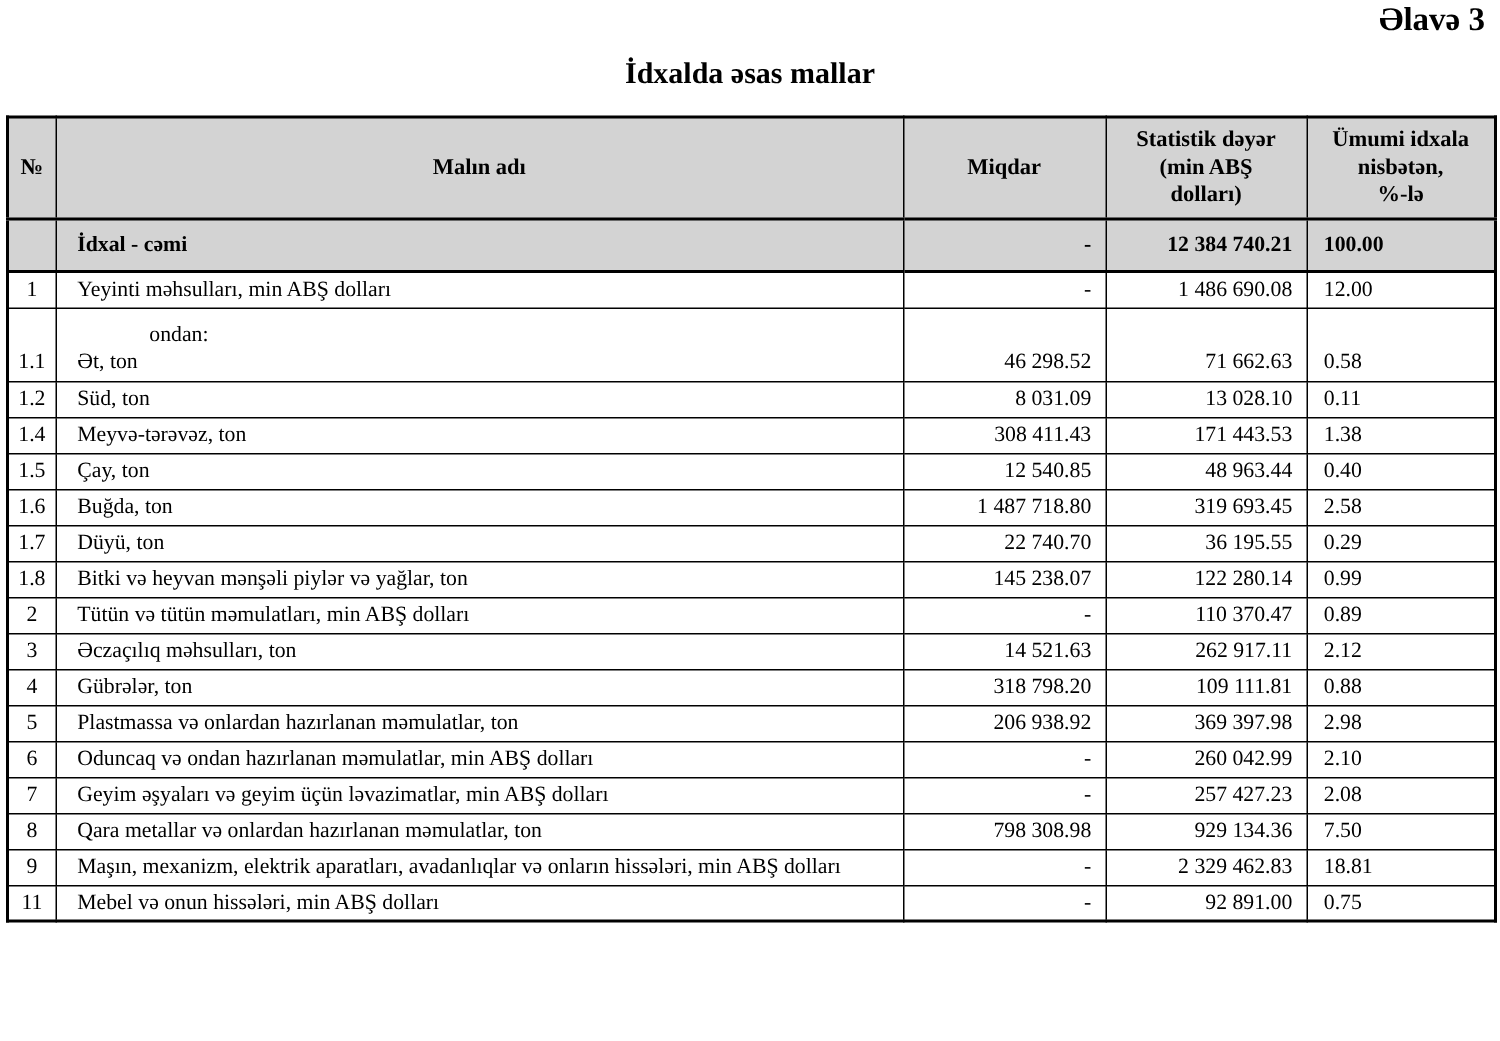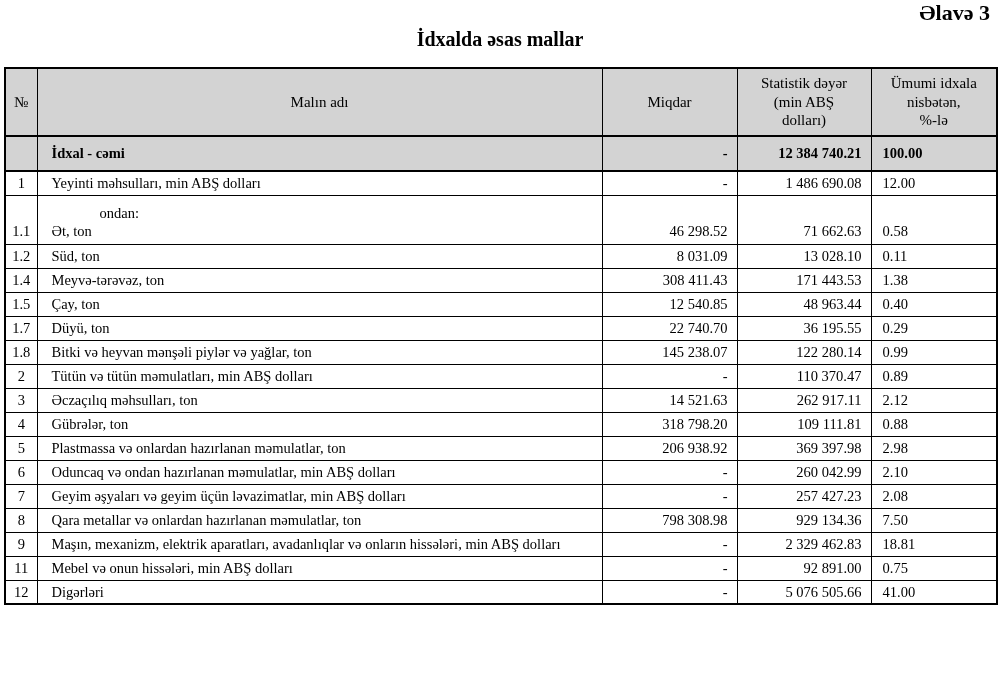--- a/index.html
+++ b/index.html
@@ -20,21 +20,21 @@
     position: absolute;
     top: 0;
     right: 10px;
     font-size: 22px;
     font-weight: bold;
   }
   .doc-title {
     text-align: center;
     font-size: 20px;
     font-weight: bold;
-    margin: 2px;
+    margin: 12px;
     padding-top: 26px;
   }
   table.main {
     border-collapse: collapse;
     table-layout: fixed;
     width: 992px;
     margin: 16px 4px 0 4px;
     border: 2px solid #000;
     font-size: 14.5px;
   }
@@ -45,21 +45,21 @@
   col.c-share { width: 126px; }
 
   th, td {
     border: 1px solid #000;
     padding: 1px 4px;
     vertical-align: middle;
     line-height: 1.25;
   }
   thead th {
     background: #d3d3d3;
-    font-weight: normal;
+    font-weight: bold;
     font-size: 15px;
     text-align: center;
     height: 68px;
     white-space: pre-line;
     border-bottom: 2px solid #000;
   }
   tr.total-row td {
     background: #d3d3d3;
     font-weight: bold;
     height: 35px;
@@ -148,20 +148,27 @@
       <td class="cell-share">1.38</td>
     </tr>
     <tr>
       <td class="cell-no">1.5</td>
       <td class="cell-name">Çay, ton</td>
       <td class="cell-qty">12 540.85</td>
       <td class="cell-val">48 963.44</td>
       <td class="cell-share">0.40</td>
     </tr>
     <tr>
+      <td class="cell-no">1.6</td>
+      <td class="cell-name">Buğda, ton</td>
+      <td class="cell-qty">1 487 718.80</td>
+      <td class="cell-val">319 693.45</td>
+      <td class="cell-share">2.58</td>
+    </tr>
+    <tr>
       <td class="cell-no">1.7</td>
       <td class="cell-name">Düyü, ton</td>
       <td class="cell-qty">22 740.70</td>
       <td class="cell-val">36 195.55</td>
       <td class="cell-share">0.29</td>
     </tr>
     <tr>
       <td class="cell-no">1.8</td>
       <td class="cell-name">Bitki və heyvan mənşəli piylər və yağlar, ton</td>
       <td class="cell-qty">145 238.07</td>
@@ -224,21 +231,14 @@
       <td class="cell-val">2 329 462.83</td>
       <td class="cell-share">18.81</td>
     </tr>
     <tr>
       <td class="cell-no">11</td>
       <td class="cell-name">Mebel və onun hissələri, min ABŞ dolları</td>
       <td class="cell-qty">-</td>
       <td class="cell-val">92 891.00</td>
       <td class="cell-share">0.75</td>
     </tr>
-    <tr>
-      <td class="cell-no">12</td>
-      <td class="cell-name">Digərləri</td>
-      <td class="cell-qty">-</td>
-      <td class="cell-val">5 076 505.66</td>
-      <td class="cell-share">41.00</td>
-    </tr>
   </tbody>
 </table>
 
 </body></html>

